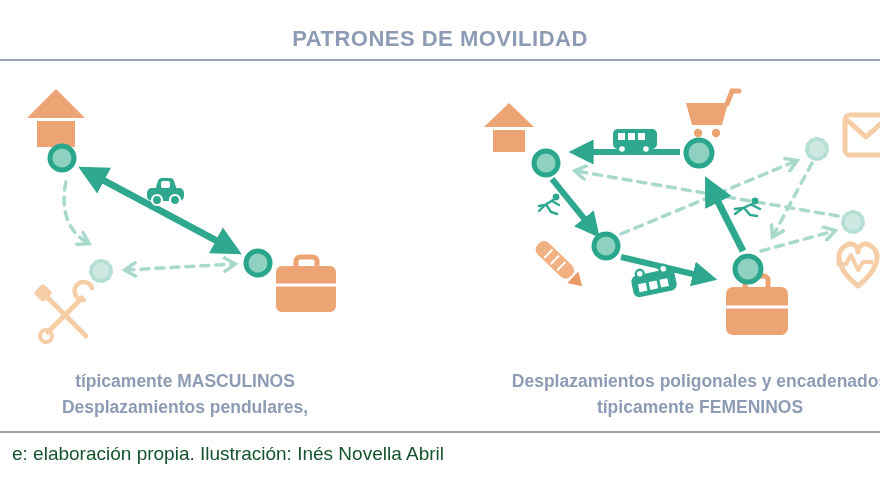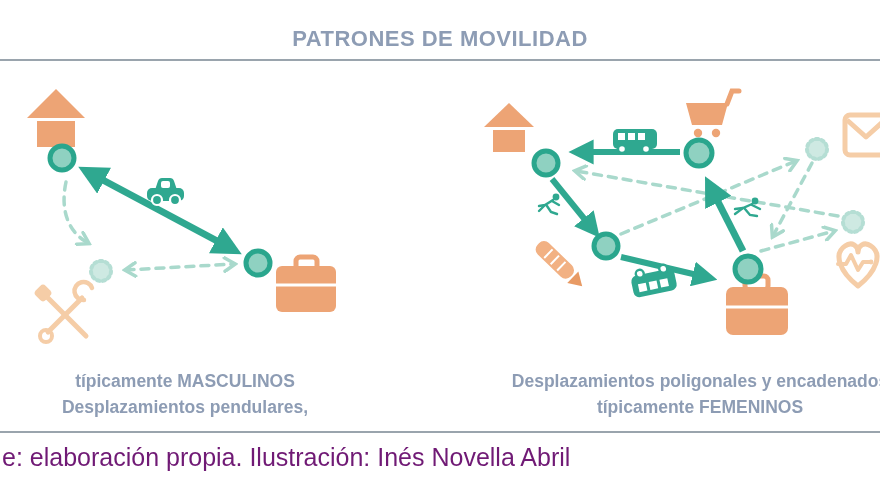--- a/index.html
+++ b/index.html
@@ -15,21 +15,21 @@
   .rule-top{top:59px;}
   .rule-bottom{top:431px;}
   .scene{position:absolute;top:0;left:0;}
   .caption{
     position:absolute;text-align:center;font-size:17.5px;font-weight:bold;
     color:#8d9cb4;line-height:26px;white-space:nowrap;
   }
   .caption-left{top:368px;left:20px;width:330px;}
   .caption-right{top:368px;left:490px;width:420px;}
   .source{
-    position:absolute;top:443px;left:2px;font-size:25px;color:#701a75;
+    position:absolute;top:443px;left:12px;font-size:19px;color:#14532d;
   }
 </style>
 </head>
 <body>
 
 <div class="page">
 
   <div class="title">PATRONES DE MOVILIDAD</div>
   <div class="rule rule-top"></div>
 

